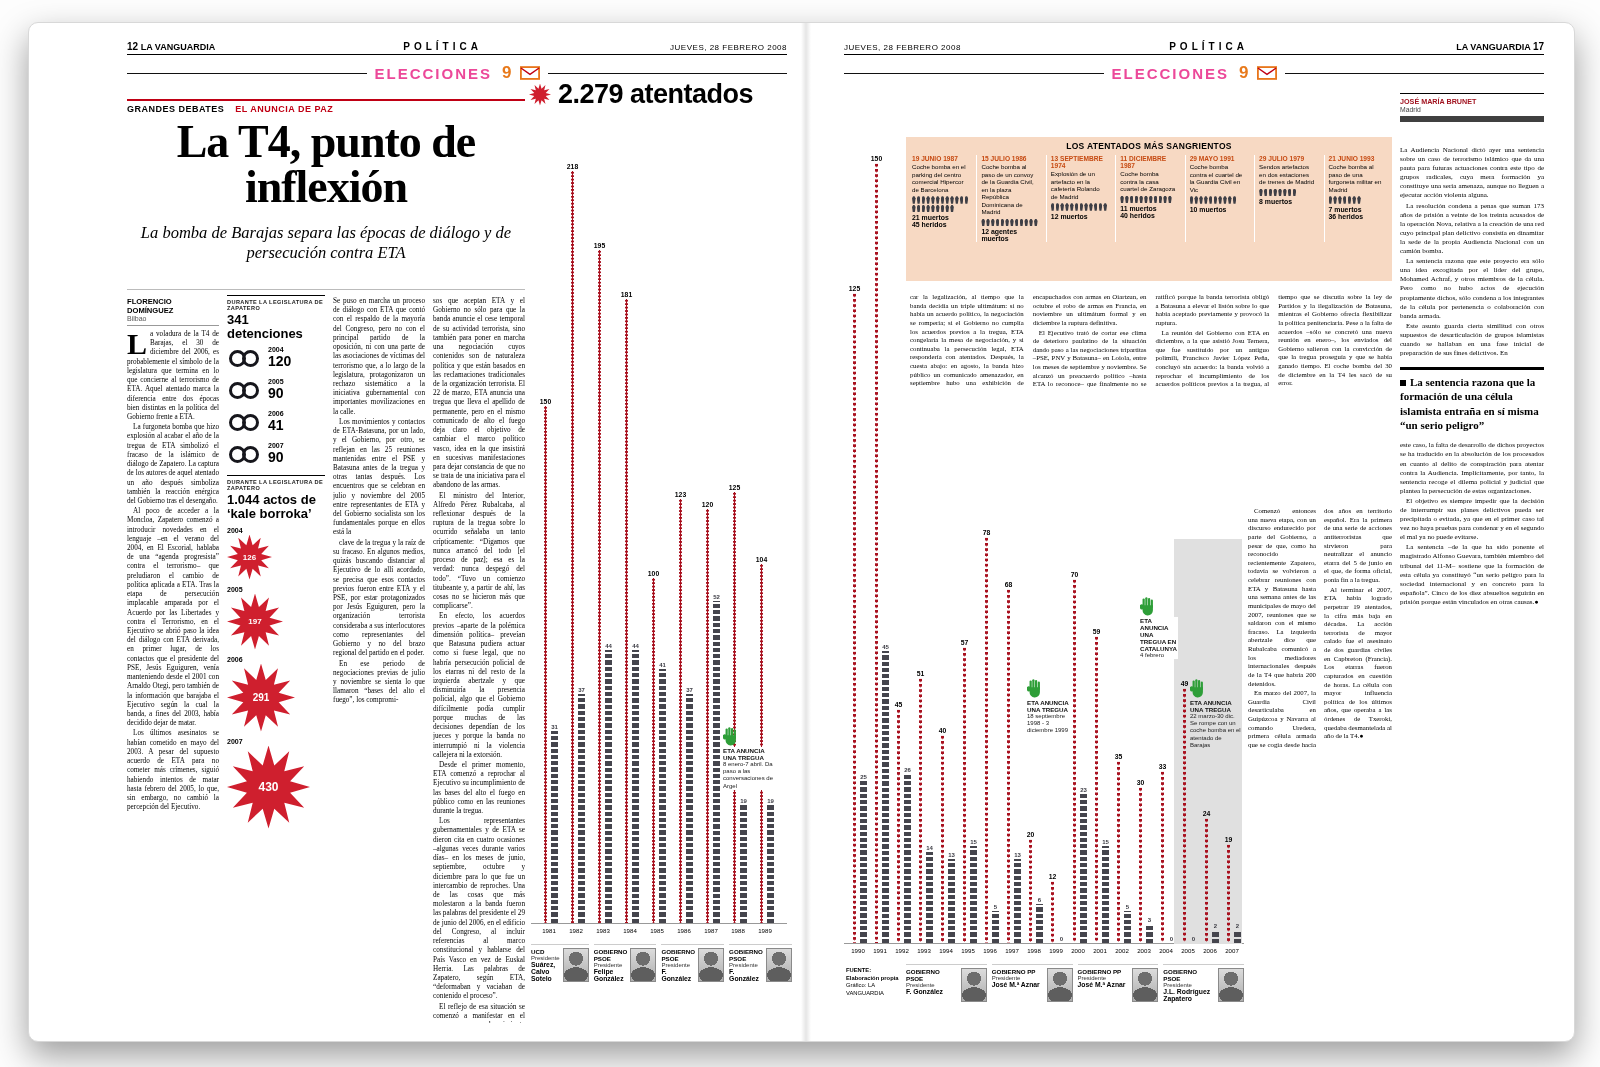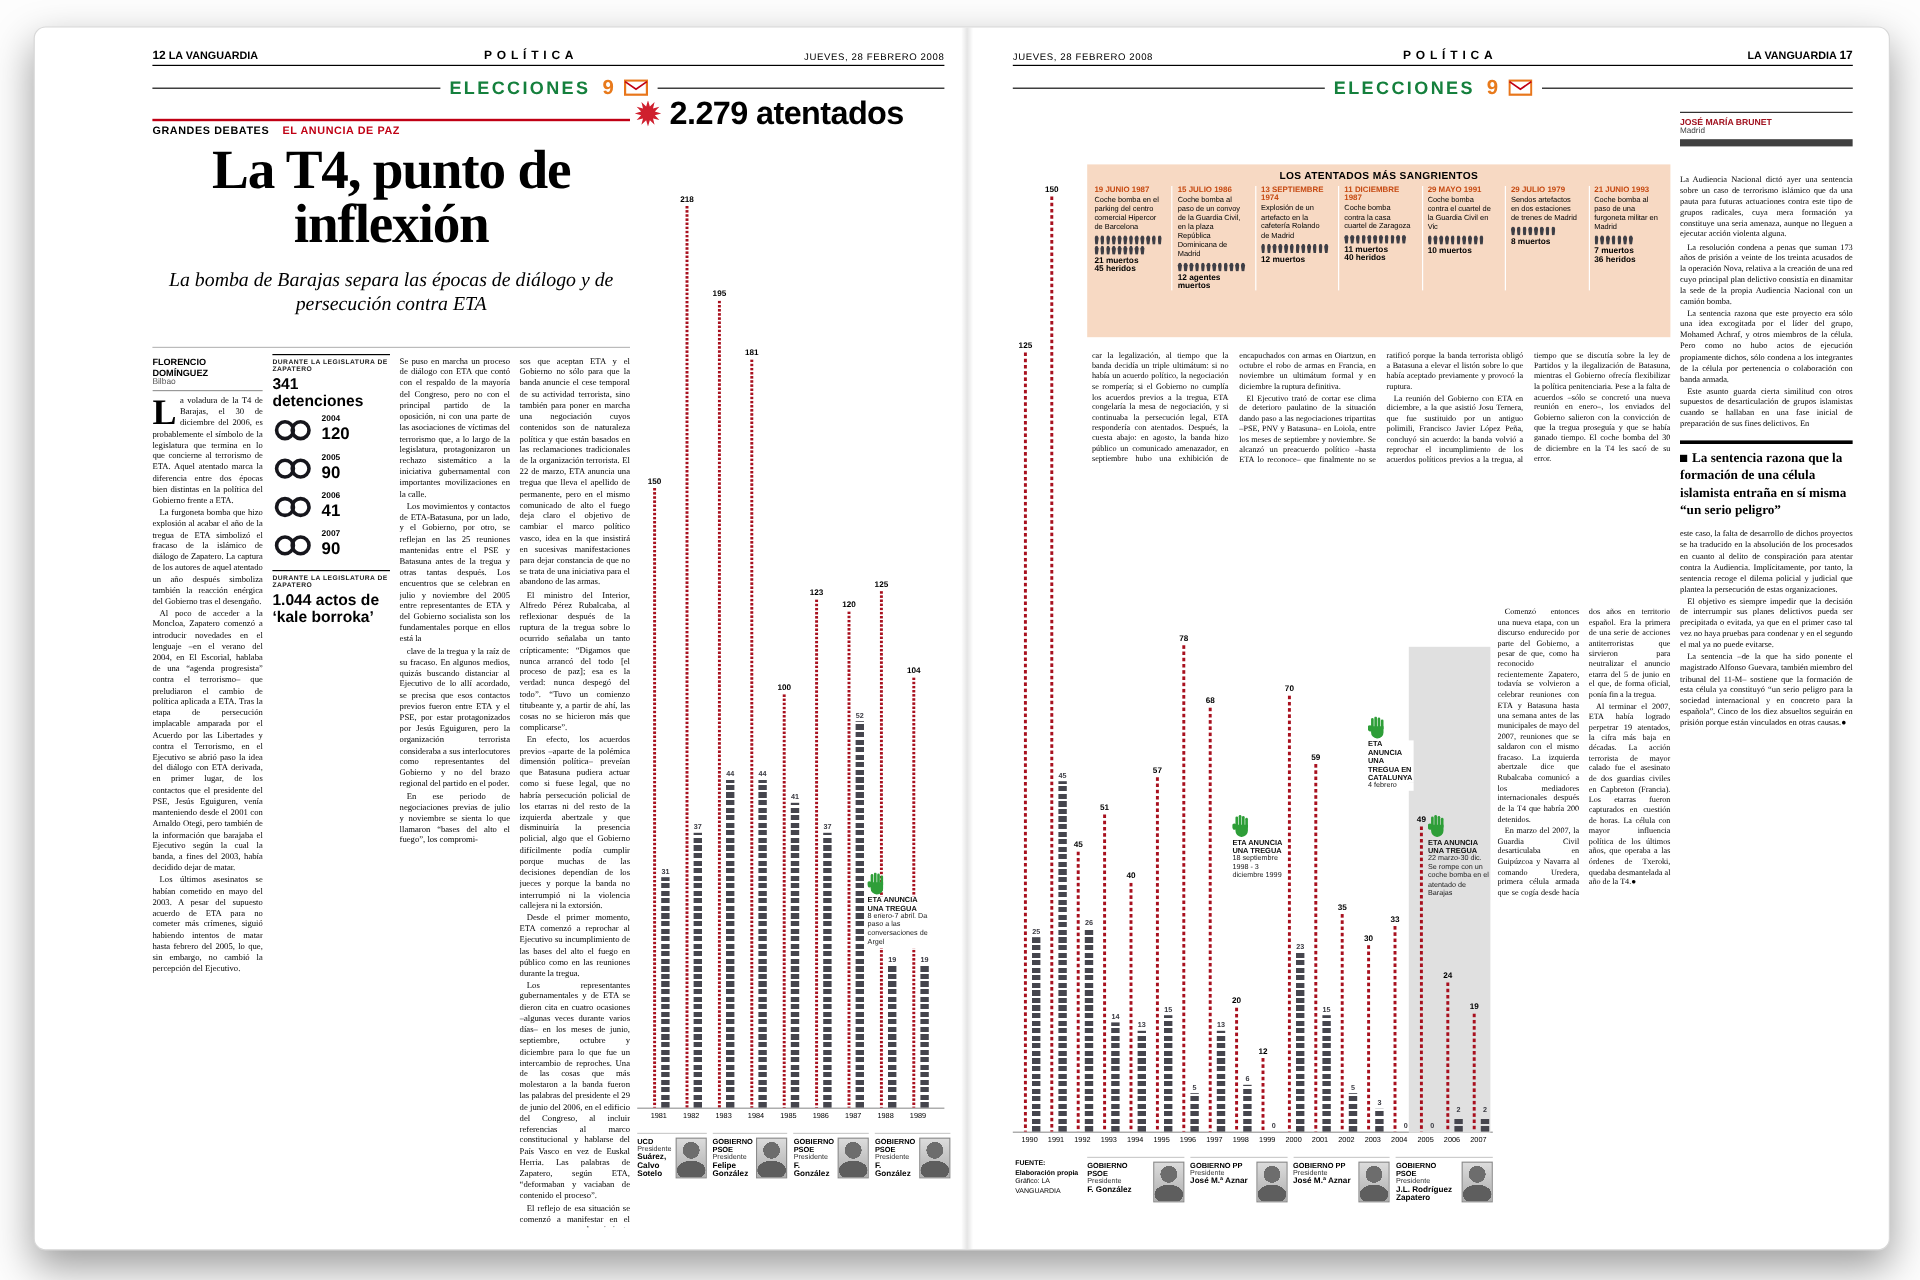--- a/index.html
+++ b/index.html
@@ -16,21 +16,21 @@
   .folio{position:absolute;left:0;top:0;width:100%;height:16px;border-bottom:1.6px solid #000;
     display:flex;justify-content:space-between;align-items:flex-end;padding-bottom:2px;
     font:bold 9px "Liberation Sans",sans-serif;}
   .folio .sect{letter-spacing:4px;font-size:10px;}
   .folio .date{font-weight:normal;font-size:8px;letter-spacing:.5px;}
   .folio .pgnum{font-size:10px;}
 
   
   .banner{position:absolute;left:0;top:24px;width:100%;display:flex;align-items:center;gap:8px;}
   .banner .rule{flex:1;height:1px;background:#111;}
-  .banner .bword{font:bold 15px "Liberation Sans",sans-serif;color:#15803d;letter-spacing:2px;}
+  .banner .bword{font:bold 15px "Liberation Sans",sans-serif;color:#ec4899;letter-spacing:2px;}
   .banner .bnine{font:bold 17px "Liberation Sans",sans-serif;color:#e87a1c;margin-left:2px;}
   .banner .benv{width:20px;height:14px;display:inline-block;}
 
   
   #kicker{position:absolute;left:0;top:60px;width:398px;border-top:2px solid #c00014;padding-top:3px;
     font:bold 9px "Liberation Sans",sans-serif;letter-spacing:.5px;}
   #kicker .topic{color:#c00014;margin-left:8px;}
   #headline{position:absolute;left:0;top:80px;width:398px;text-align:center;
     font:bold 46px/0.98 "Liberation Serif",serif;letter-spacing:-1px;margin:0;}
   #standfirst{position:absolute;left:10px;top:184px;width:378px;text-align:center;
@@ -230,20 +230,38 @@
               <div>
                 <div class="dyear">2007</div>
                 <div class="dval">90</div>
               </div>
             </div>
           </div>
       </div>
       <div class="sbox">
         <div class="skick">DURANTE LA LEGISLATURA DE ZAPATERO</div>
         <div class="stitle">1.044 actos de ‘kale borroka’</div>
+        <div id="kalelist">
+            <div class="krow">
+              <div class="kyear">2004</div>
+              <div class="star" style="width: 45px; height: 45px; font-size: 8px;">126</div>
+            </div>
+            <div class="krow">
+              <div class="kyear">2005</div>
+              <div class="star" style="width: 56px; height: 56px; font-size: 8px;">197</div>
+            </div>
+            <div class="krow">
+              <div class="kyear">2006</div>
+              <div class="star" style="width: 68px; height: 68px; font-size: 10px;">291</div>
+            </div>
+            <div class="krow">
+              <div class="kyear">2007</div>
+              <div class="star" style="width: 83px; height: 83px; font-size: 12px;">430</div>
+            </div>
+          </div>
       </div>
     </div>
 
     <div class="bodycol" id="colL3">
       <div class="paras">
           <p class="first">Se puso en marcha un proceso de diálogo con ETA que contó con el respaldo de la mayoría del Congreso, pero no con el principal partido de la oposición, ni con una parte de las asociaciones de víctimas del terrorismo que, a lo largo de la legislatura, protagonizaron un rechazo sistemático a la iniciativa gubernamental con importantes movilizaciones en la calle.</p>
           <p>Los movimientos y contactos de ETA-Batasuna, por un lado, y el Gobierno, por otro, se reflejan en las 25 reuniones mantenidas entre el PSE y Batasuna antes de la tregua y otras tantas después. Los encuentros que se celebran en julio y noviembre del 2005 entre representantes de ETA y del Gobierno socialista son los fundamentales porque en ellos está la</p>
           <p>clave de la tregua y la raíz de su fracaso. En algunos medios, quizás buscando distanciar al Ejecutivo de lo allí acordado, se precisa que esos contactos previos fueron entre ETA y el PSE, por estar protagonizados por Jesús Eguiguren, pero la organización terrorista consideraba a sus interlocutores como representantes del Gobierno y no del brazo regional del partido en el poder.</p>
           <p>En ese periodo de negociaciones previas de julio y noviembre se sienta lo que llamaron “bases del alto el fuego”, los compromi-</p>
         </div>

